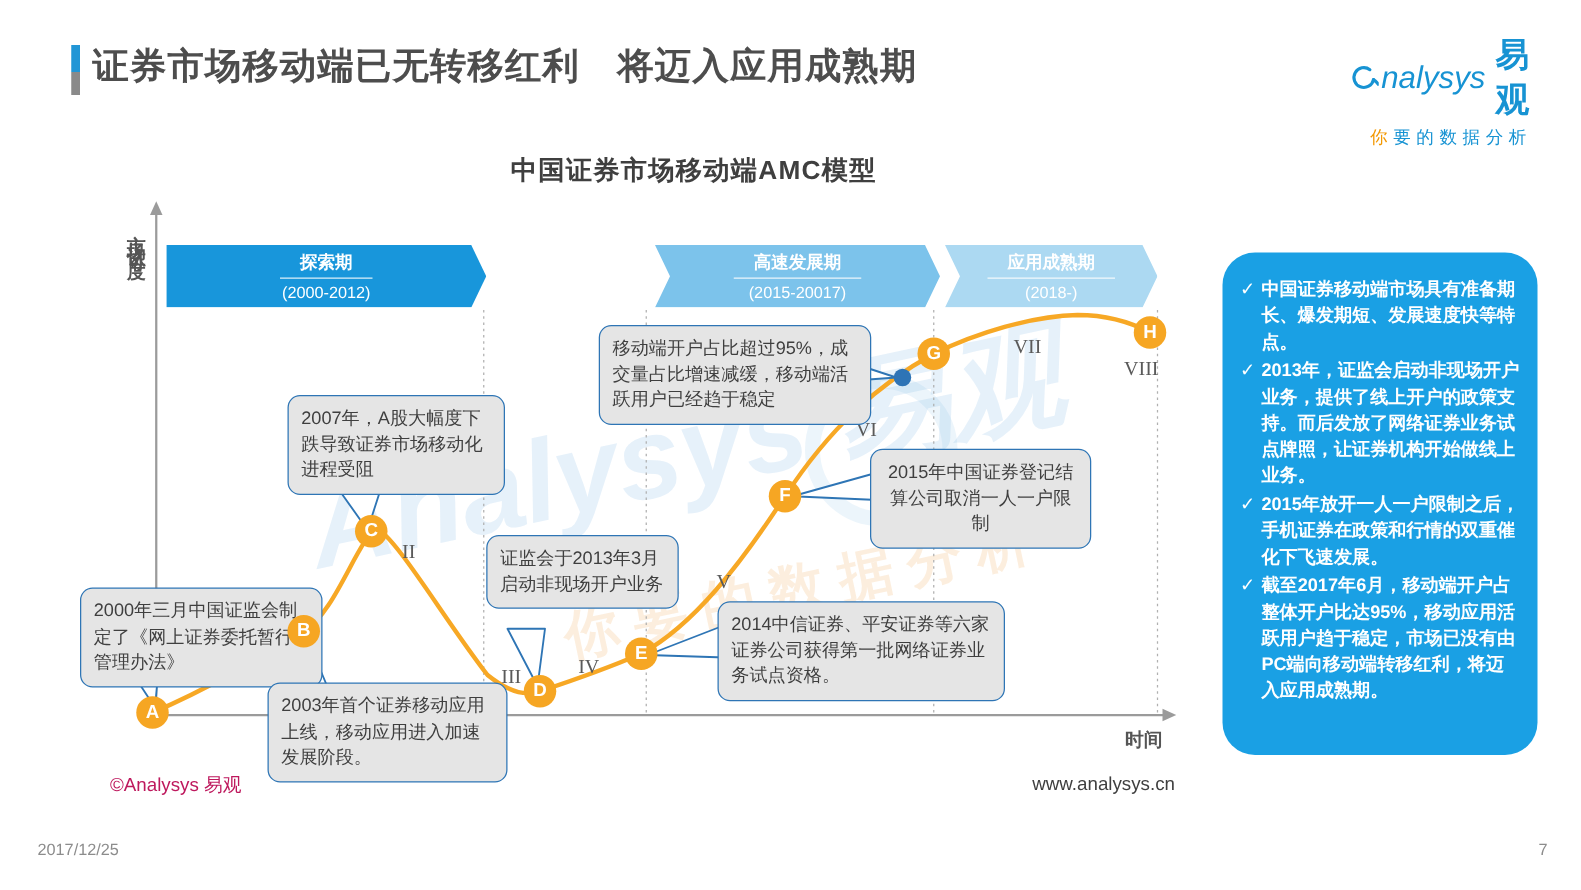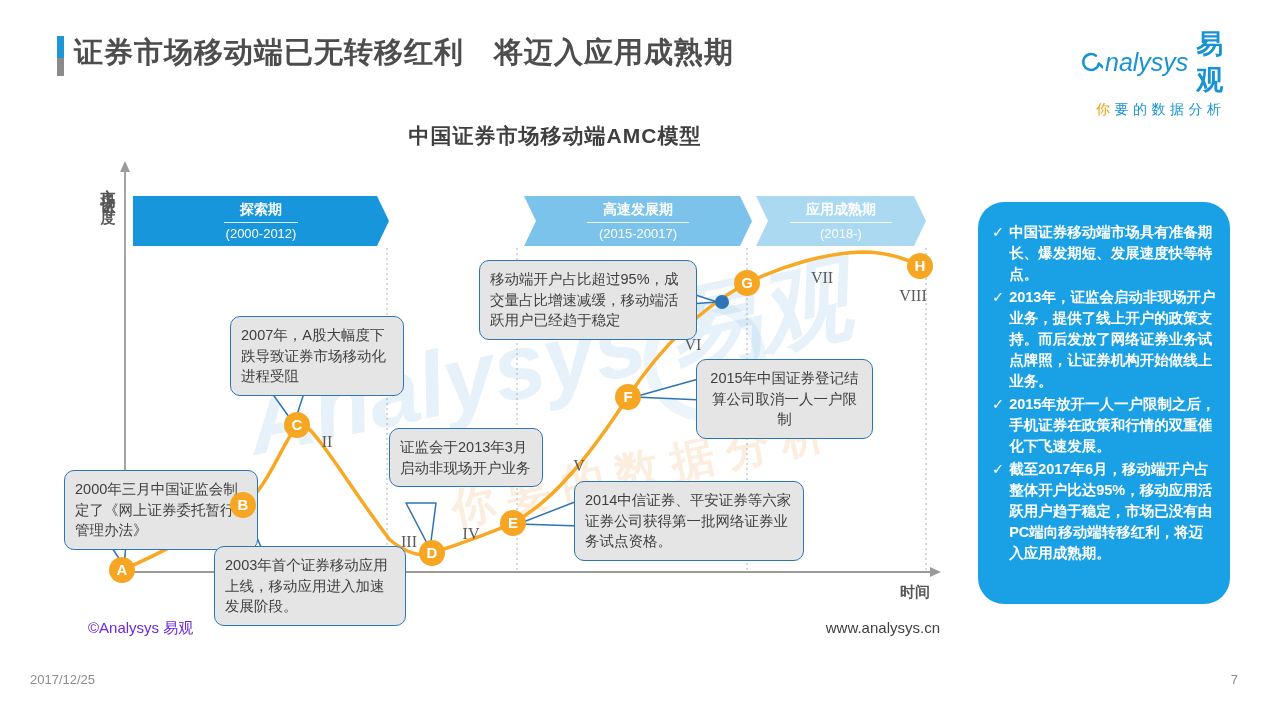--- a/index.html
+++ b/index.html
@@ -61,21 +61,21 @@
          font-size:16px;color:#5a5a5a;transform:translate(-50%,-50%);}
 
   
   .insights{position:absolute;left:978px;top:202px;width:252px;height:402px;z-index:3;
             background:#1aa0e4;border-radius:26px;padding:20px 14px 14px 14px;box-sizing:border-box;
             color:#fff;font-size:14.5px;font-weight:600;line-height:1.45;}
   .insight{display:flex;gap:5px;margin-bottom:2px;}
   .insight .chk{flex:0 0 auto;}
 
   
-  .copyright{position:absolute;left:88px;top:619px;font-size:15px;color:#6d28d9;z-index:3;}
+  .copyright{position:absolute;left:88px;top:619px;font-size:15px;color:#be185d;z-index:3;}
   .website{position:absolute;left:822px;top:619px;width:118px;text-align:right;font-size:15px;color:#3f3f3f;z-index:3;}
   .footer-date{position:absolute;left:30px;top:672px;font-size:13px;color:#8c8c8c;text-align:right;}
   .footer-motto{position:absolute;left:0;top:672px;width:100%;text-align:center;font-size:13px;color:#8c8c8c;}
   .footer-page{position:absolute;right:27px;top:672px;font-size:13px;color:#8c8c8c;}
 </style>
 </head>
 <body>
 
 <div class="slide">
 

